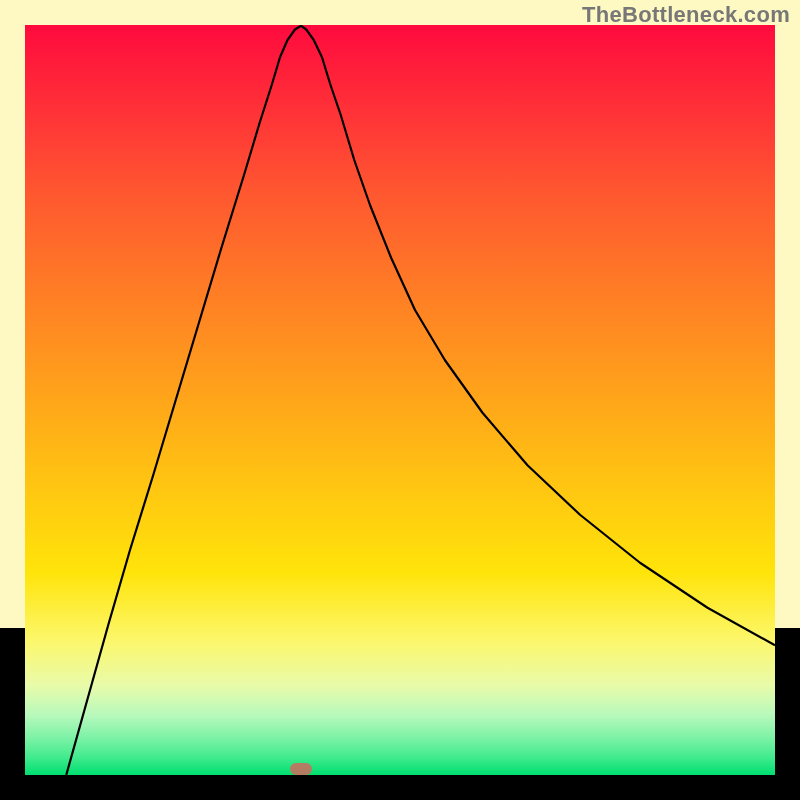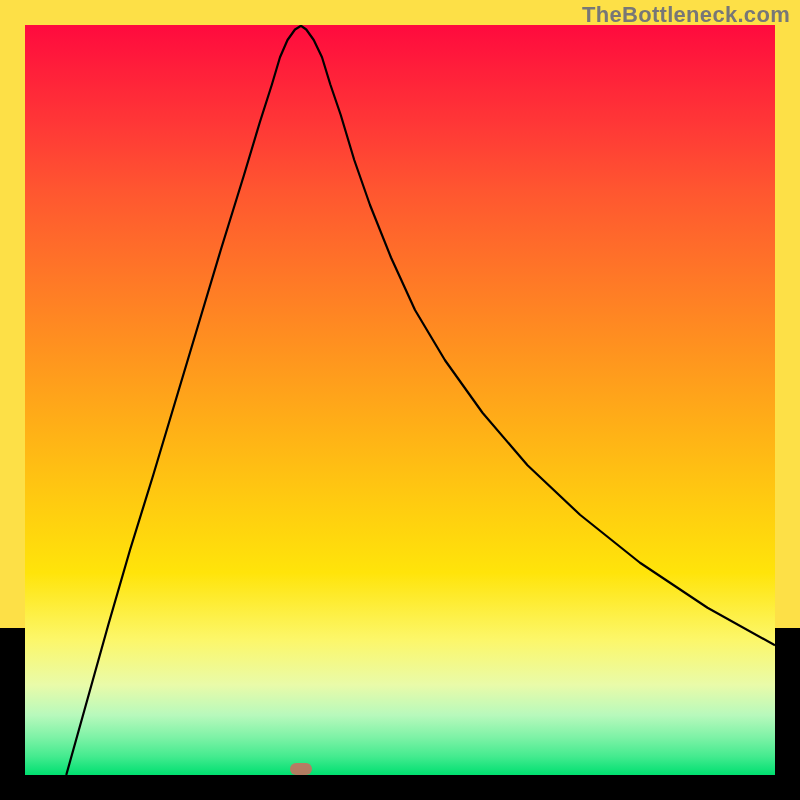--- a/index.html
+++ b/index.html
@@ -8,21 +8,21 @@
     width: 800px;
     height: 800px;
     background: #000;
     font-family: Arial, Helvetica, sans-serif;
     overflow: hidden;
   }
   .frame {
     position: relative;
     width: 800px;
     height: 628px;
-    background: #fde047;
+    background: #fef9c3;
   }
   .watermark {
     position: absolute;
     top: 2px;
     right: 10px;
     color: #777;
     font-size: 22px;
     font-weight: 600;
     letter-spacing: 0.3px;
     z-index: 5;

